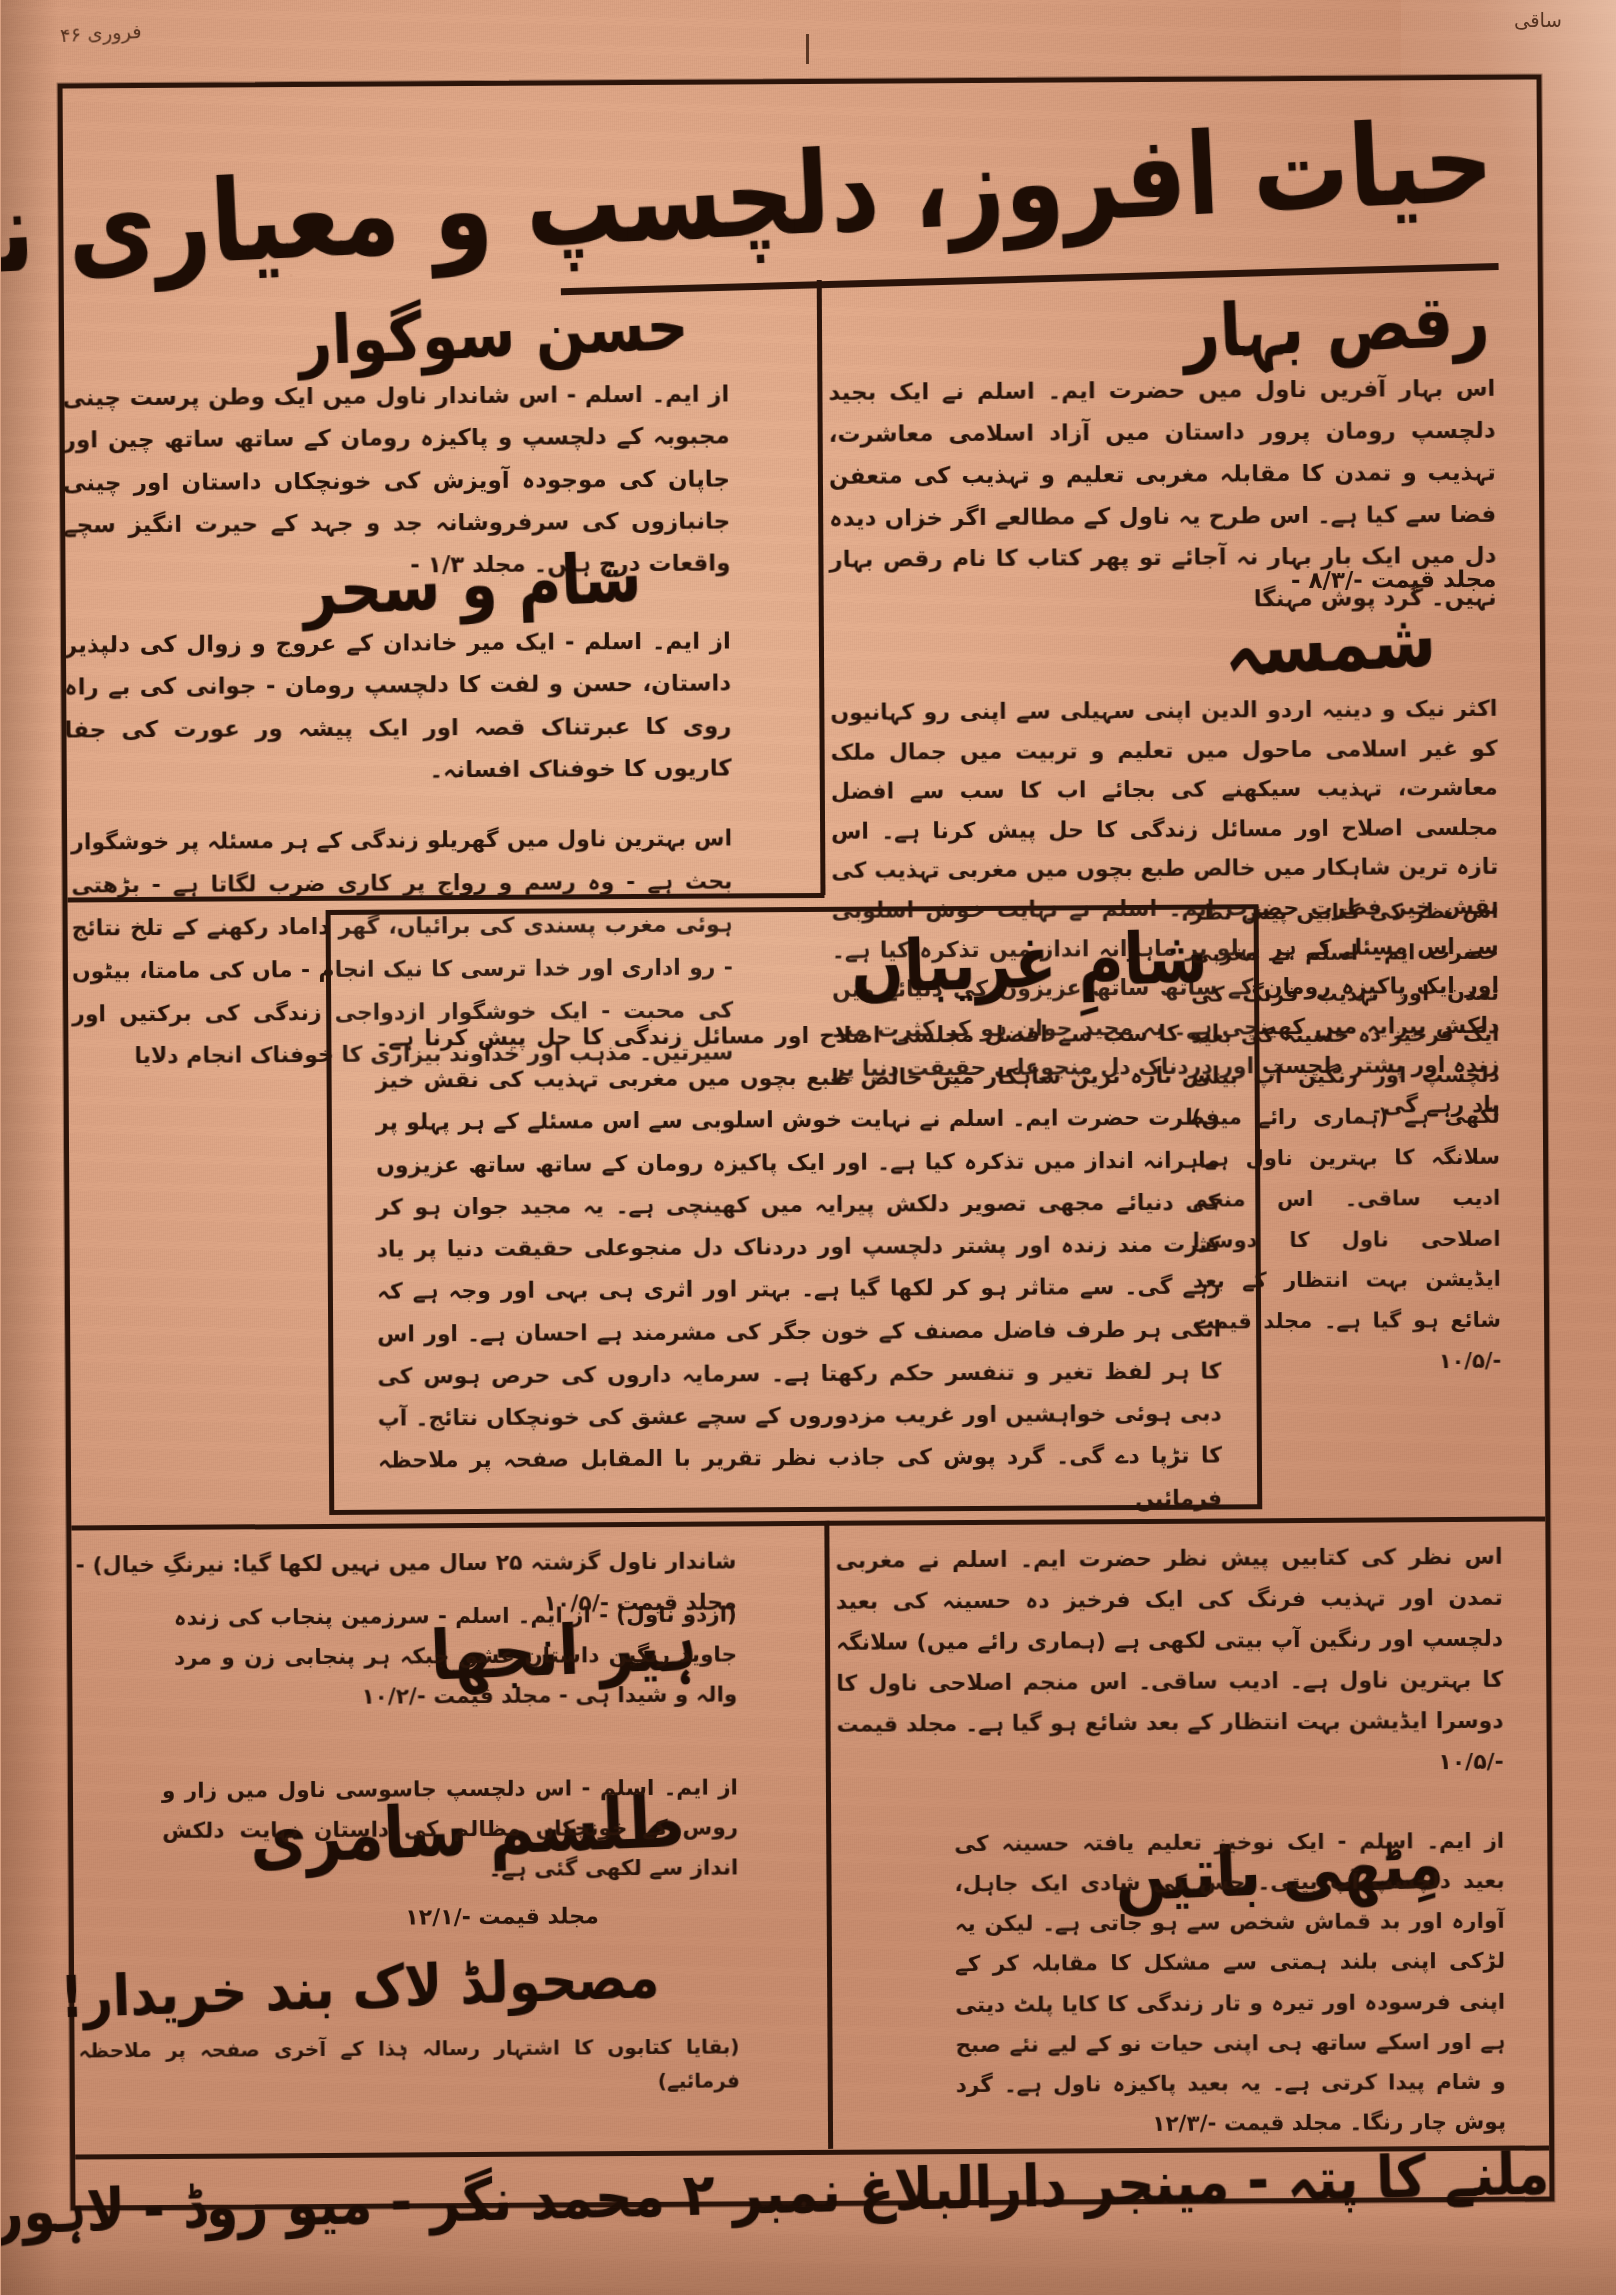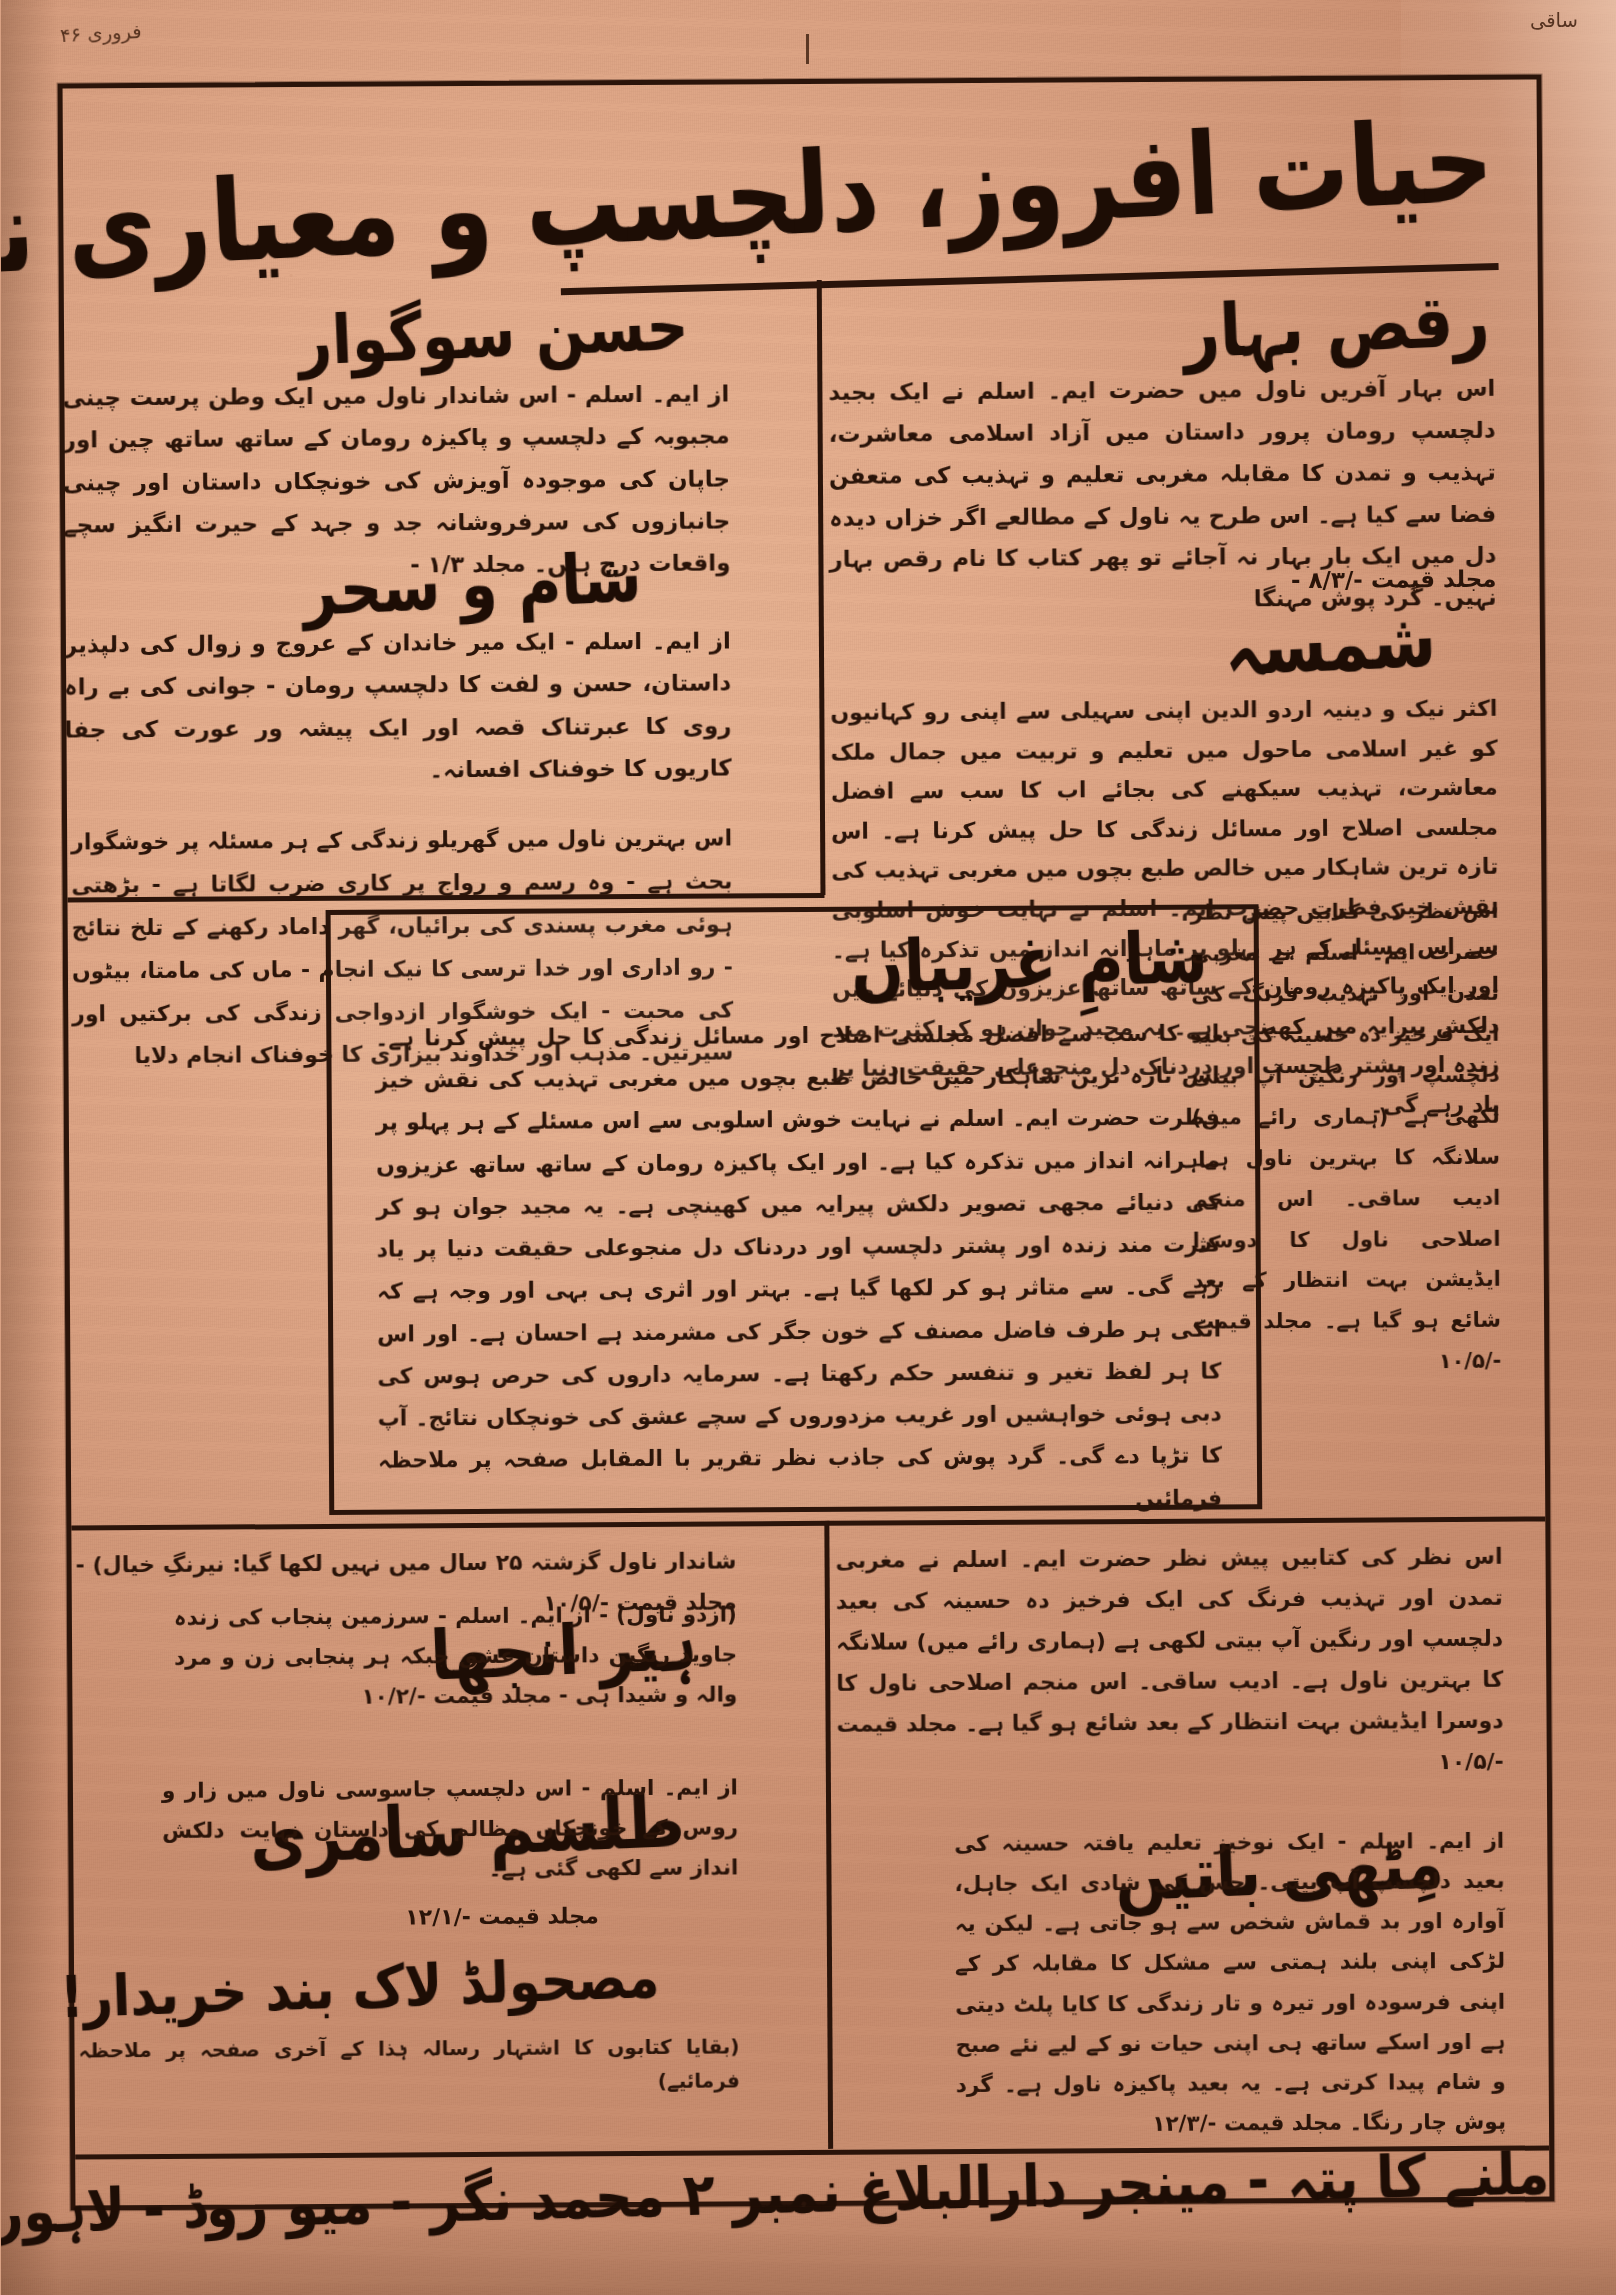--- a/index.html
+++ b/index.html
@@ -45,21 +45,21 @@
     pointer-events:none;
   }
 
   
   .margin-note{
     position:absolute;color:#40200f;font-size:19.6px;
     font-family:"DejaVu Sans",sans-serif;
     letter-spacing:0.3px;opacity:.86;
   }
   #m-left{left:60px;top:22px;transform:rotate(-3deg);}
-  #m-right{right:39px;top:9.2px;text-align:center;}
+  #m-right{right:55px;top:9.2px;text-align:center;}
   #m-tick{left:806px;top:34px;width:2.6px;height:30px;background:#3b1d0d;opacity:.8;}
 
   
   #frame{
     position:absolute;left:64px;top:79px;width:1484px;height:2127px;
     border:5.9px solid #2a140a;
     box-sizing:border-box;
     transform:rotate(-0.35deg);
   }
   #frame::after{

